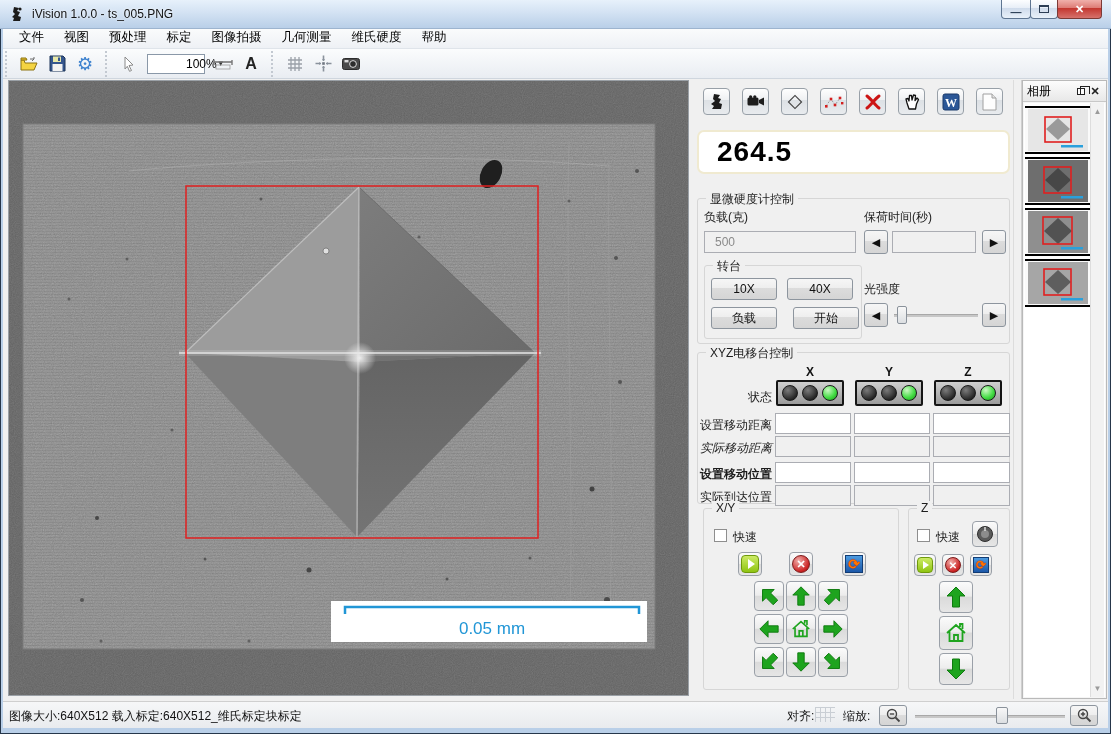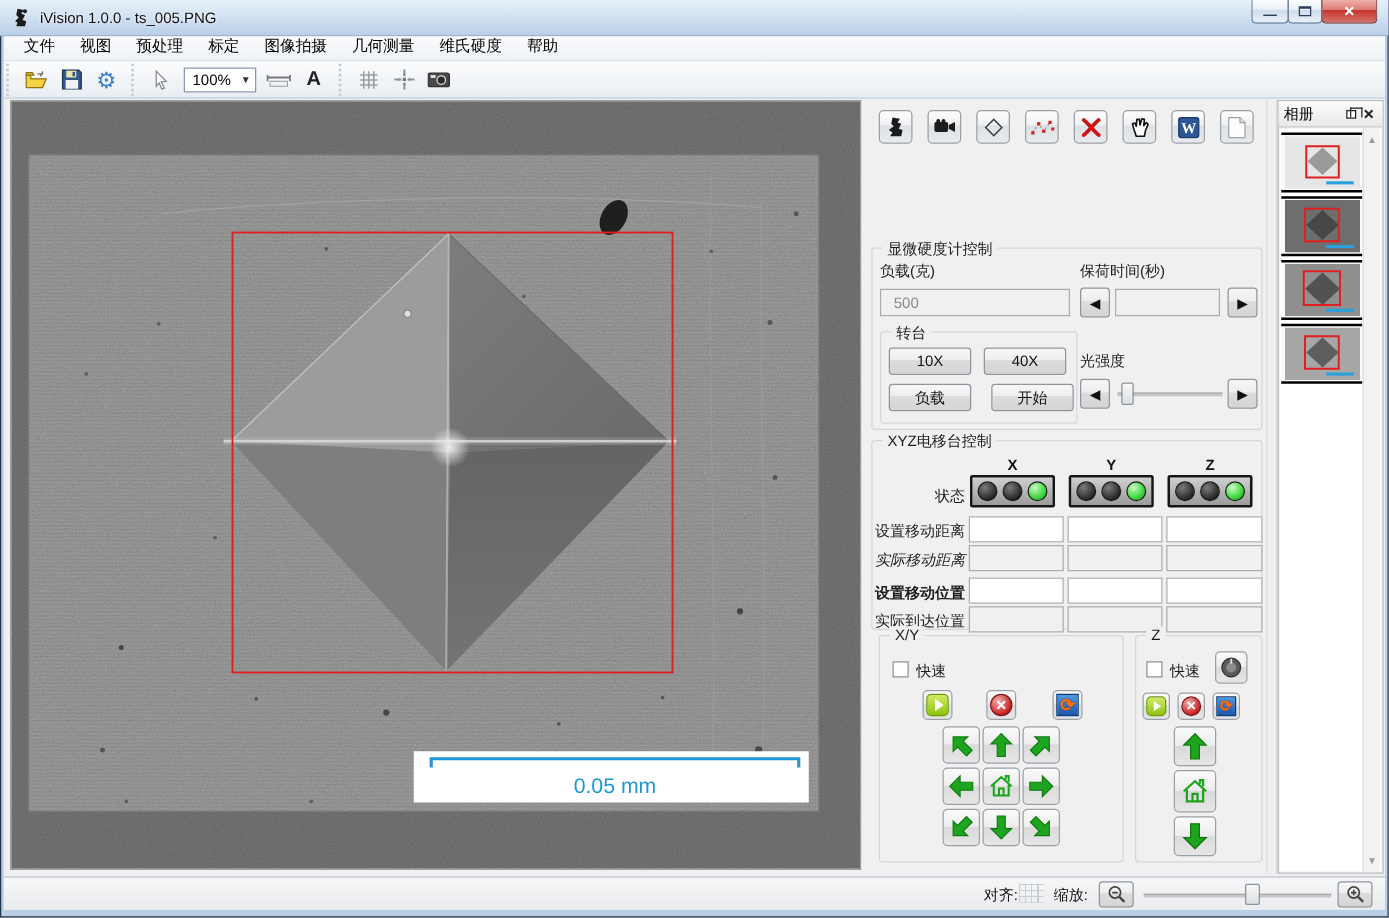--- a/index.html
+++ b/index.html
@@ -47,21 +47,21 @@
   }
   .tb-group{ display:flex; align-items:center; height:26px; padding:0 6px 0 8px;
     border-left:2px dotted #c3c9d1; }
   .tb-group:first-child{ border-left:2px dotted #c3c9d1; }
   .tb-btn{ width:24px; height:24px; display:flex; align-items:center; justify-content:center;
     border:1px solid transparent; border-radius:3px; margin:0 2px; }
   #zoom-combo{
     width:58px; height:20px; background:#fff; border:1px solid #8a98a8;
     display:flex; align-items:center; margin:0 4px; font-size:12px;
   }
-  #zoom-combo .val{ flex:1; padding-left:6px; }
+  #zoom-combo .val{ flex:1; padding-left:6px;margin-left:32px; }
   #zoom-combo .drop{ width:15px; height:18px; display:flex; align-items:center; justify-content:center; color:#333; font-size:8px; }
   .letterA{ font-size:16px; font-weight:bold; color:#222; }
   
   #main{ position:absolute; left:3px; top:79px; width:1105px; height:622px; background:#f0f0f0; }
   #viewport{ position:absolute; left:5px; top:1px; width:681px; height:616px; border:1px solid #9aa0a6; }
   
   #right-panel{ position:absolute; left:692px; top:1px; width:318px; height:620px; background:#f0f0f0; }
   .icon-btn{
     position:absolute; width:27px; height:27px; border:1px solid #98a0a8; border-radius:4px;
     background:linear-gradient(#fefefe,#eef0f2 45%,#dde1e5 46%,#e8ebee);
@@ -383,20 +383,23 @@
           <text x="9" y="13.5" text-anchor="middle" font-size="12" font-weight="bold" fill="#fff" font-family="Liberation Serif, serif">W</text>
         </svg>
       </div>
       <div class="icon-btn" style="left:281px; top:8px;">
         <svg width="15" height="18" viewBox="0 0 15 18">
           <path d="M1 1 H10 L14 5 V17 H1 Z" fill="#fdfdfd" stroke="#a0a0a0"></path>
           <path d="M10 1 V5 H14" fill="#e4e4e4" stroke="#a0a0a0"></path>
         </svg>
       </div>
 
+      <div id="value-box">
+        <span>264.5</span>
+      </div>
 
       <div class="group" style="left:2px; top:118px; width:313px; height:146px;">
         <span class="group-title">显微硬度计控制</span>
         <span class="lbl" style="left:6px; top:10px;">负载(克)</span>
         <input class="w7input dis" style="left: 6px; top: 32px; width: 152px;" readonly="" value="500">
         <span class="lbl" style="left:166px; top:10px;">保荷时间(秒)</span>
         <div class="w7btn spin" style="left:166px; top:31px;">◀</div>
         <input class="w7input dis" style="left: 194px; top: 32px; width: 84px;" readonly="">
         <div class="w7btn spin" style="left:284px; top:31px;">▶</div>
 
@@ -614,20 +617,21 @@
         </div>
         <div id="album-scroll">
           <span class="scr-arrow" style="top:3px;">▲</span>
           <span class="scr-arrow" style="bottom:3px;">▼</span>
         </div>
       </div>
     </div>
   </div>
 
   <div id="statusbar">
+    <span id="status-text">图像大小:640X512 载入标定:640X512_维氏标定块标定</span>
     <span class="sb-lbl" style="left:784px;">对齐:</span>
     <span id="align-grid"></span>
     <span class="sb-lbl" style="left:840px;">缩放:</span>
     <div class="w7btn sb-zoom-btn" style="left:876px;">
       <svg width="15" height="15" viewBox="0 0 15 15">
         <circle cx="6" cy="6" r="4.5" fill="none" stroke="#444" stroke-width="1.4"></circle>
         <path d="M9.5 9.5 L13.5 13.5" stroke="#444" stroke-width="1.8"></path>
         <path d="M3.8 6 H8.2" stroke="#444" stroke-width="1.4"></path>
       </svg>
     </div>

